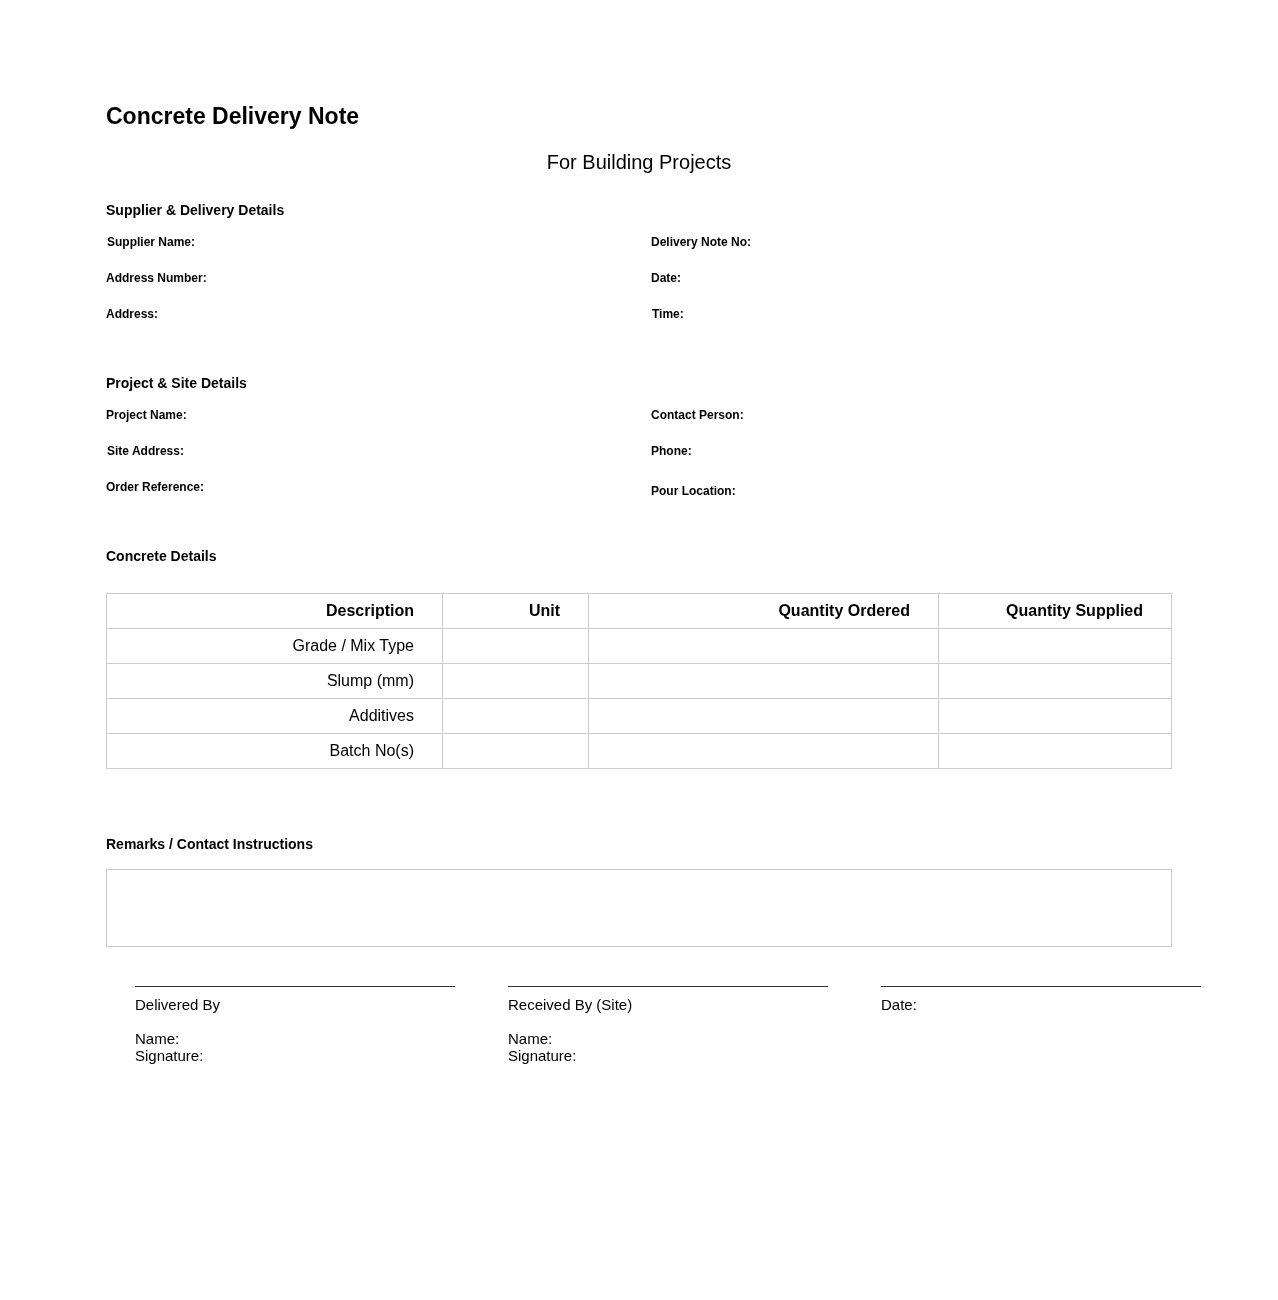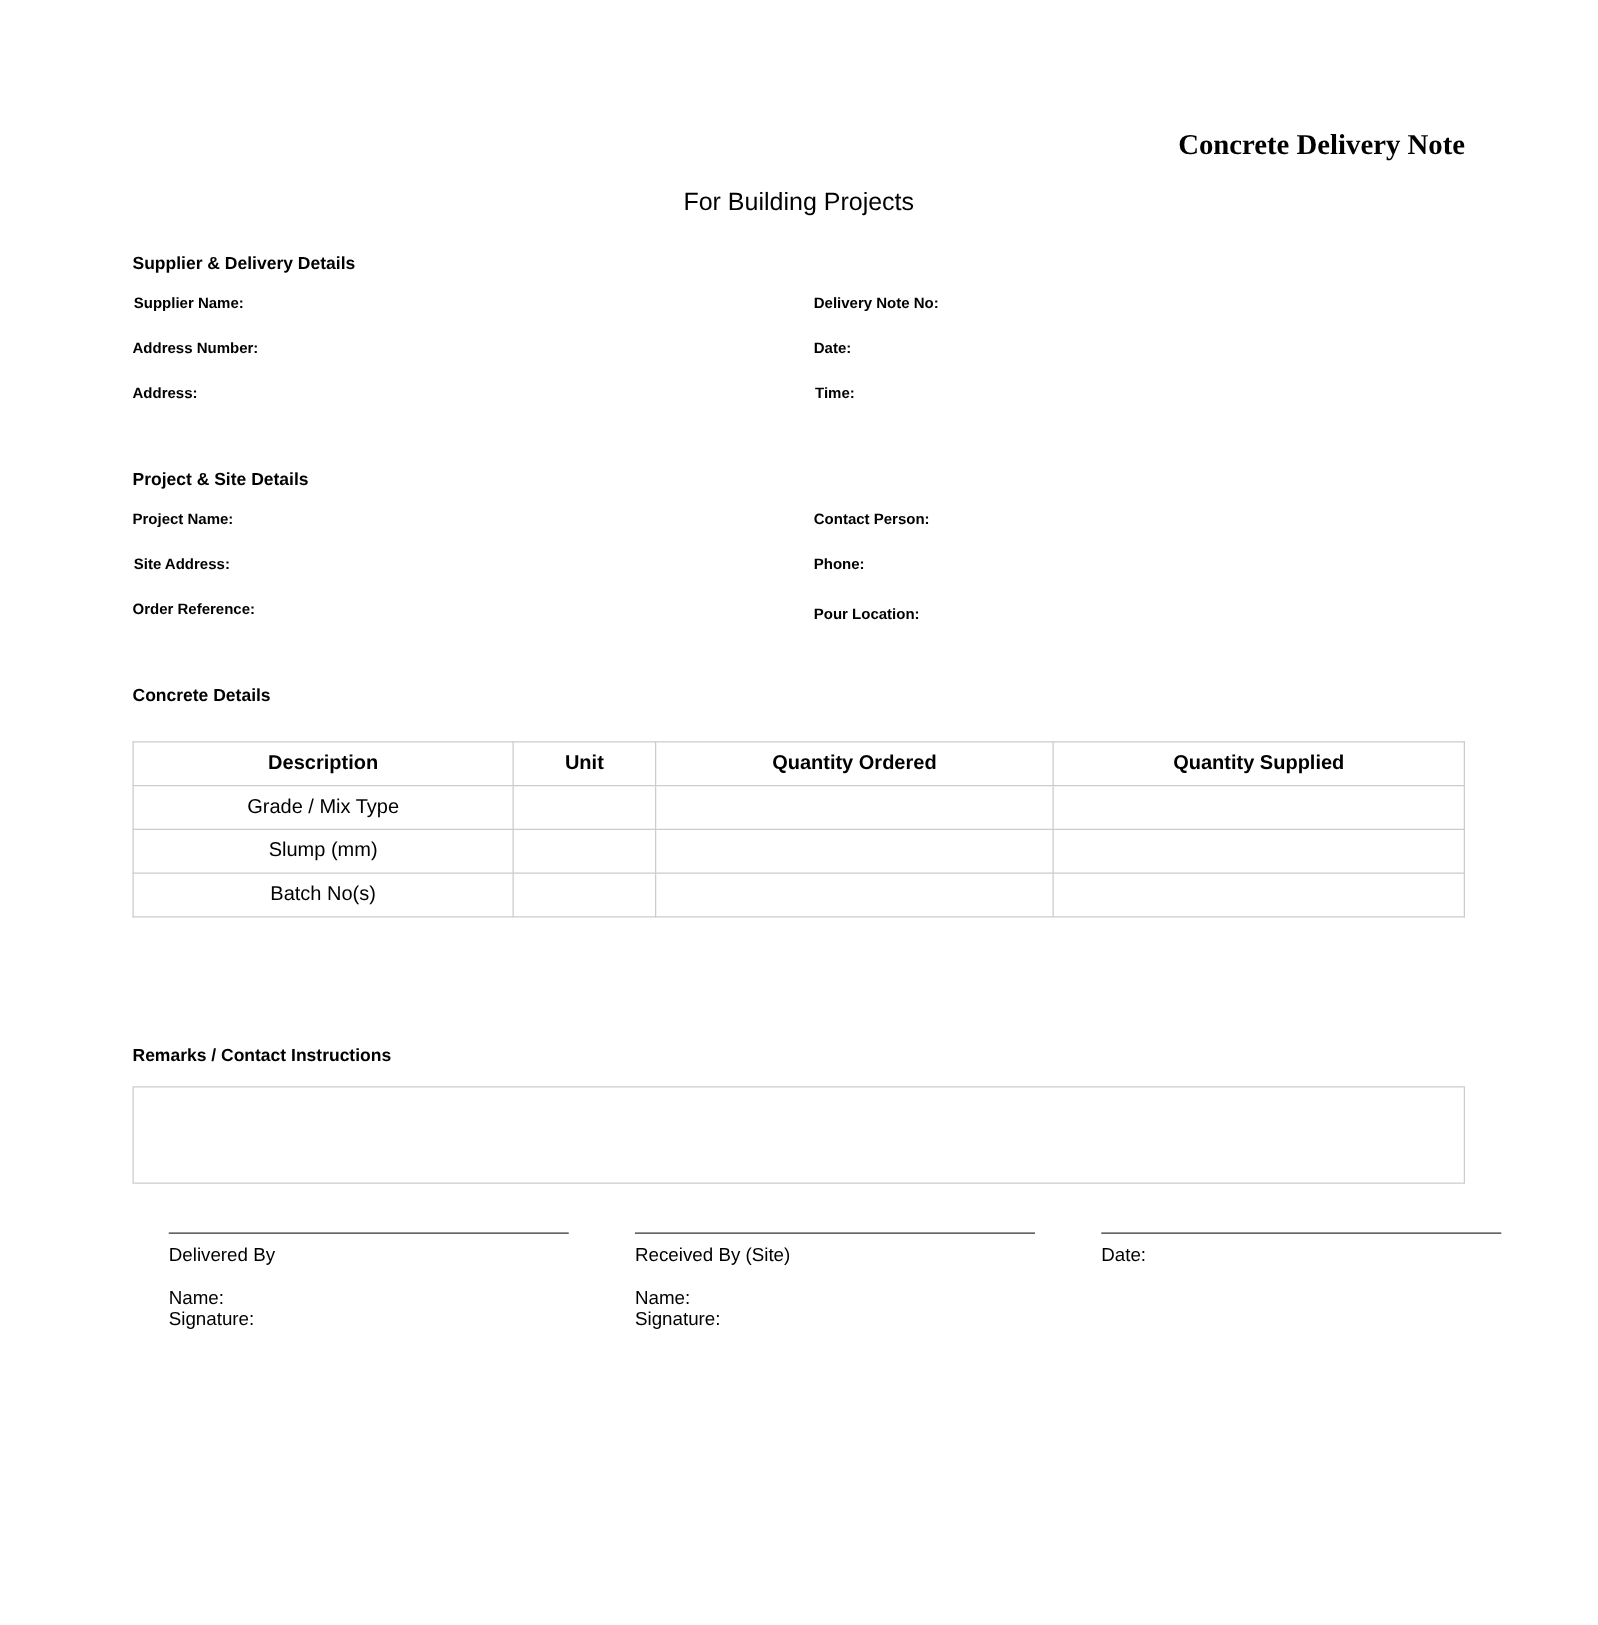--- a/index.html
+++ b/index.html
@@ -1,23 +1,23 @@
 <!DOCTYPE html>
 <html><head>
   <meta charset="utf-8">
   <style>
     html, body { margin: 0; padding: 0; background: #ffffff; }
     body { width: 1278px; height: 1300px; position: relative; font-family: "Liberation Sans", sans-serif; color: #000; }
     .page { position: absolute; left: 106px; top: 0; width: 1066px; }
-    .title { position: absolute; left: 0; width: 1066px; top: 103px; text-align: right; font-size: 23px; font-weight: bold; font-family: Liberation Serif, serif; }
+    .title { position: absolute; left: 0; width: 1066px; top: 103px; text-align: left; font-size: 23px; font-weight: bold; }
     .subtitle { position: absolute; left: 0; width: 1066px; top: 151px; text-align: center; font-size: 20px; }
     .section-title { position: absolute; left: 0; font-size: 14px; font-weight: bold; }
     .field { position: absolute; font-size: 12px; font-weight: bold; }
     table { position: absolute; left: 0; top: 593px; width: 1066px; border-collapse: collapse; font-size: 16px; }
-    th, td { border: 1px solid #cccccc; height: 34px; padding: 0 12px; text-align: center; }
+    th, td { border: 1px solid #cccccc; height: 34px; padding: 0 28px; text-align: right; }
     th { font-weight: bold; }
     .remarks { position: absolute; left: 0; top: 869px; width: 1064px; height: 76px; border: 1px solid #cccccc; }
     .sig { position: absolute; top: 986px; width: 320px; font-size: 15px; margin-left: 29px; }
     .sig .line { border-top: 1px solid #333; height: 0; margin-bottom: 9px; }
     .sig .gap { height: 17px; }
     .sig div.txt { line-height: 17px; }
   </style>
 </head>
 <body>
 
@@ -56,20 +56,26 @@
           <td></td>
           <td></td>
         </tr>
     <tr>
           <td>Slump (mm)</td>
           <td></td>
           <td></td>
           <td></td>
         </tr>
     <tr>
+          <td>Additives</td>
+          <td></td>
+          <td></td>
+          <td></td>
+        </tr>
+    <tr>
           <td>Batch No(s)</td>
           <td></td>
           <td></td>
           <td></td>
         </tr>
   </tbody>
     </table>
 
   <div class="section-title" style="top:836px">Remarks / Contact Instructions</div>
   <div class="remarks"></div>

